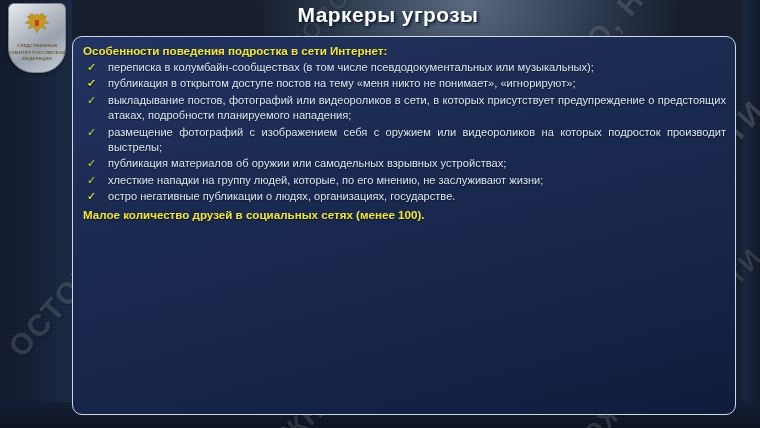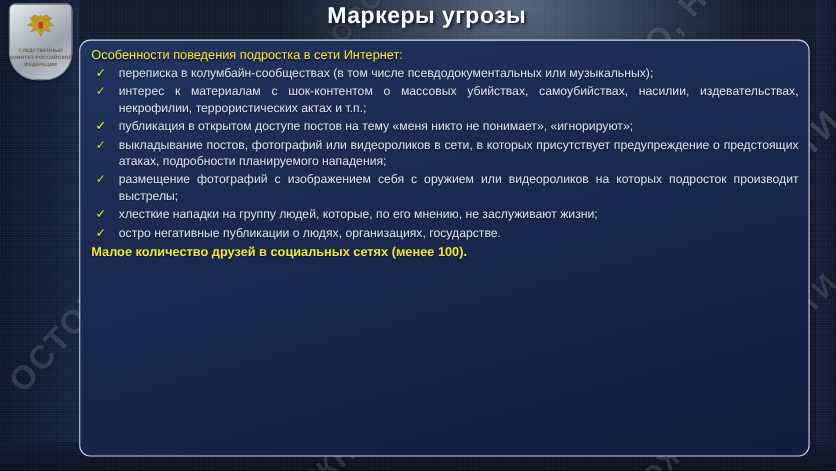--- a/index.html
+++ b/index.html
@@ -107,21 +107,21 @@
     width: 664px; height: 379px;
     box-sizing: border-box;
     background: linear-gradient(165deg, #223462 0%, #1b2a50 35%, #16244a 70%, #101c3c 100%);
     border: 1.5px solid #cdd7e8;
     border-radius: 10px;
     padding: 5px 9px 4px 8px;
     overflow: hidden;
   }
   .panel-head {
     color: #f2e737;
-    font-weight: normal;
+    font-weight: bold;
     font-size: 11.6px;
     line-height: 15px;
     margin: 1px 0 2px 2px;
     text-shadow: 0 1px 1px rgba(0,0,0,0.6);
   }
   ul.bullets {
     list-style: none;
     margin: 0; padding: 0;
   }
   ul.bullets li {
@@ -187,28 +187,28 @@
 РОССИЙСКОЙ ФЕДЕРАЦИИ</div>
   </div>
 
   <div class="slide-title">Маркеры угрозы</div>
 
   <div class="panel">
     <div class="panel-head">Особенности поведения подростка в сети Интернет:</div>
     <ul class="bullets">
         <li><span class="tick">✓</span></li>
         <li><span class="tick">✓</span><span>переписка в колумбайн-сообществах (в том числе псевдодокументальных или музыкальных);</span></li>
-        <li><span class="tick">✓</span><span>интерес к материалам с шок-контентом о массовых убийствах, самоубийствах, насилии, издевательствах, некрофилии, террористических актах и т.п.;</span></li>
+        <li><span class="tick">✓</span></li>
         <li><span class="tick">✓</span></li>
         <li><span class="tick">✓</span></li>
         <li><span class="tick">✓</span></li>
         <li><span class="tick">✓</span><span>публикация в открытом доступе постов на тему «меня никто не понимает», «игнорируют»;</span></li>
         <li><span class="tick">✓</span><span>выкладывание постов, фотографий или видеороликов в сети, в которых присутствует предупреждение о предстоящих атаках, подробности планируемого нападения;</span></li>
         <li><span class="tick">✓</span><span>размещение фотографий с изображением себя с оружием или видеороликов на которых подросток производит выстрелы;</span></li>
-        <li><span class="tick">✓</span></li>
+        <li><span class="tick">✓</span><span>публикация материалов об оружии или самодельных взрывных устройствах;</span></li>
         <li><span class="tick">✓</span><span>хлесткие нападки на группу людей, которые, по его мнению, не заслуживают жизни;</span></li>
         <li><span class="tick">✓</span></li>
         <li><span class="tick">✓</span><span>остро негативные публикации о людях, организациях, государстве.</span></li>
       </ul>
     <div class="panel-foot">Малое количество друзей в социальных сетях (менее 100).</div>
   </div>
 
 </div>
 
 </body></html>

